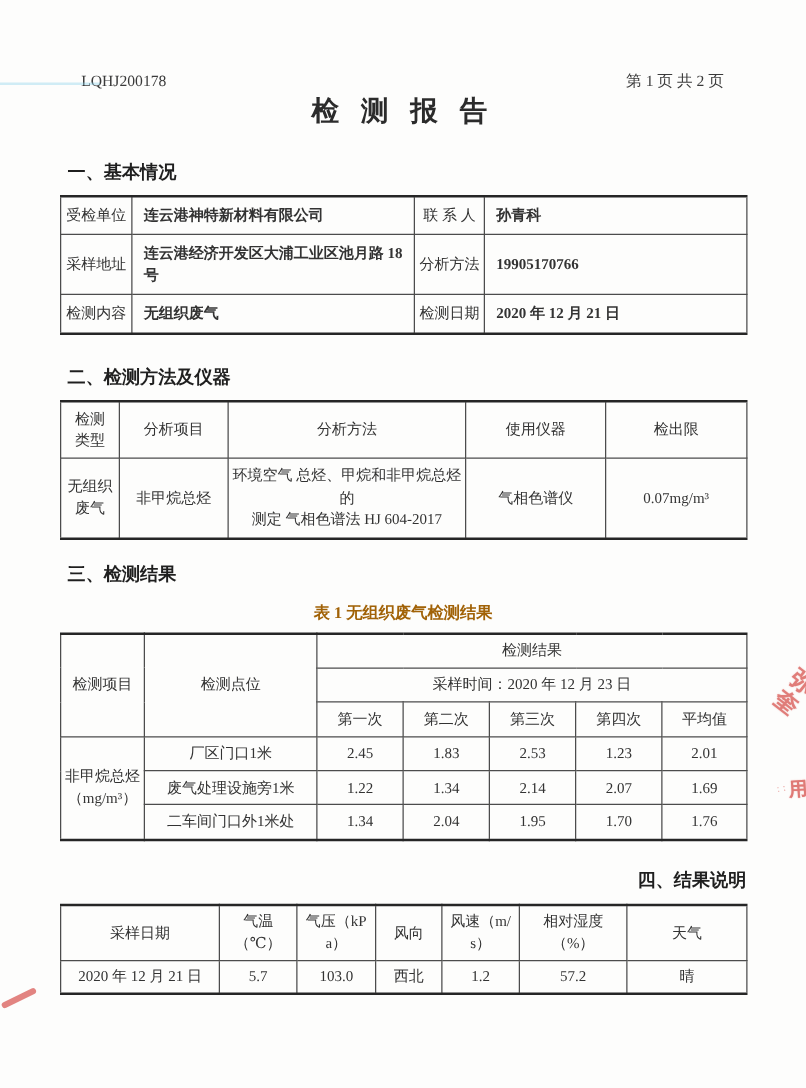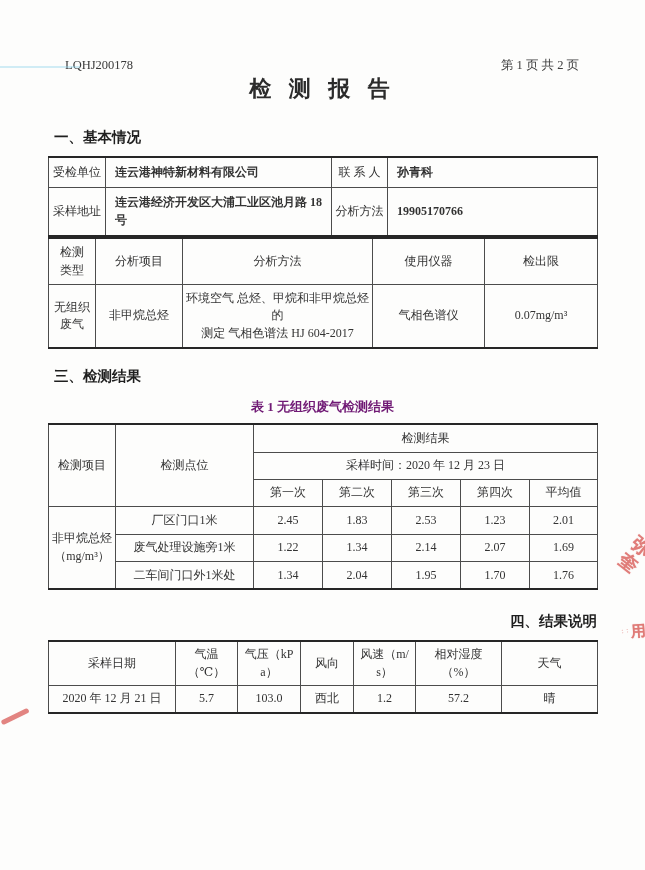--- a/index.html
+++ b/index.html
@@ -14,21 +14,21 @@
   .page{padding:57px 48px 0 48px;}
 
   
   .doc-header{display:flex;justify-content:space-between;align-items:baseline;
     font-size:12.5px;color:#3a3a3a;padding:0 18px 0 17px;}
   .doc-title{text-align:center;font-size:22px;color:#2b2b2b;
     letter-spacing:6px;font-weight:600;}
 
   
   .sec-heading{font-size:14.5px;font-weight:bold;color:#1f1f1f;margin:24px 0 9px 6px;}
-  .tbl-title{text-align:center;font-size:13px;font-weight:bold;color:#701a75;margin:12px 0 7px 0;}
+  .tbl-title{text-align:center;font-size:13px;font-weight:bold;color:#a16207;margin:12px 0 7px 0;}
 
   
   table{border-collapse:collapse;width:549px;table-layout:fixed;
     border-top:2.5px solid #262626;border-bottom:2.5px solid #262626;}
   td{border:1px solid #4c4c4c;font-size:12px;color:#333;text-align:center;
     padding:6px 4px;line-height:1.45;word-break:break-all;}
   td.lbl{padding:6px 2px;}
   td.val{text-align:left;padding-left:9px;font-weight:bold;}
   td.pre{white-space:pre-line;margin-left:44px;}
 
@@ -81,23 +81,30 @@
       <td class="val">连云港神特新材料有限公司</td>
       <td class="lbl">联 系 人</td>
       <td class="val">孙青科</td>
     </tr>
     <tr>
       <td class="lbl">采样地址</td>
       <td class="val">连云港经济开发区大浦工业区池月路 18 号</td>
       <td class="lbl">分析方法</td>
       <td class="val">19905170766</td>
     </tr>
-  </tbody>
-    </table>
-
+    <tr>
+      <td class="lbl">检测内容</td>
+      <td class="val">无组织废气</td>
+      <td class="lbl">检测日期</td>
+      <td class="val">2020 年 12 月 21 日</td>
+    </tr>
+  </tbody>
+    </table>
+
+  <div class="sec-heading">二、检测方法及仪器</div>
   <table class="t2">
     <colgroup>
         <col style="width:47px">
         <col style="width:87px">
         <col style="width:190px">
         <col style="width:112px">
         <col style="width:113px">
       </colgroup>
     <tbody>
         <tr>

